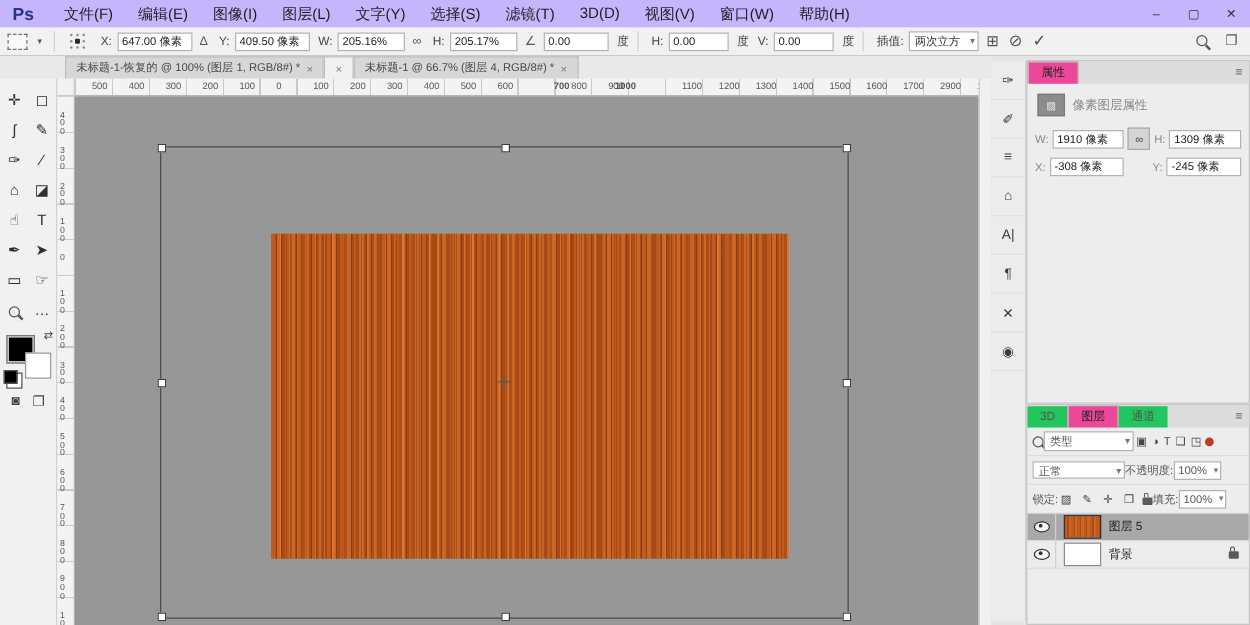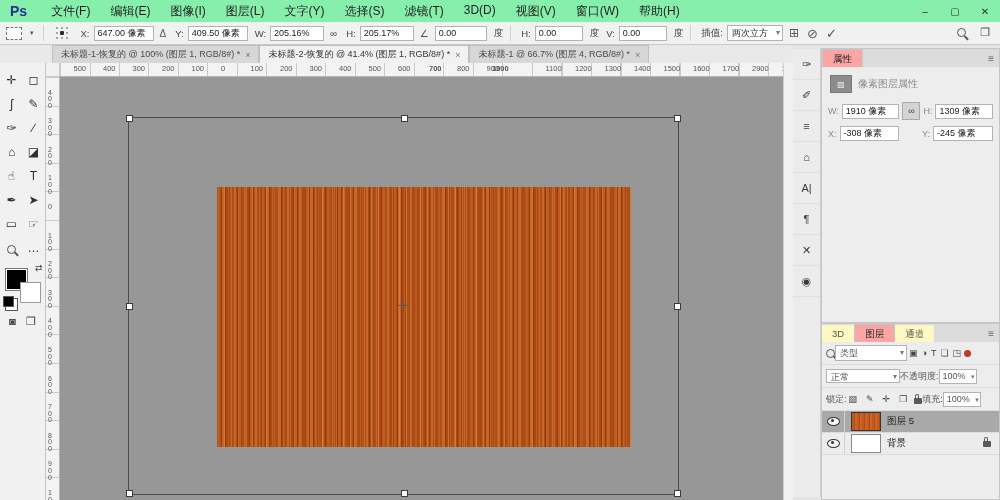--- a/index.html
+++ b/index.html
@@ -1,20 +1,20 @@
 <!DOCTYPE html>
 <html><head>
 <meta charset="utf-8">
 <style>
   html,body{margin:0;padding:0}
   body{width:1000px;height:500px;position:relative;font-family:"Liberation Sans","DejaVu Sans",sans-serif;
        font-size:10px;color:#2b2b2b;background:#e9e9e9;overflow:hidden;-webkit-font-smoothing:antialiased}
   .abs{position:absolute}
   
-  #titlebar{left:0;top:0;width:1000px;height:22px;background:#86efac;border-bottom:1px solid #d9d9d9;
+  #titlebar{left:0;top:0;width:1000px;height:22px;background:#c4b5fd;border-bottom:1px solid #d9d9d9;
             display:flex;align-items:center}
   #ps-logo{font-weight:bold;font-size:14px;color:#26328c;padding:0 14px 0 10px}
   .menu-item{padding:0 10px;font-size:12px;color:#1f1f1f;cursor:default}
   #winctls{position:absolute;right:0;top:0;height:22px;display:flex}
   .winctl{width:30px;height:22px;display:flex;align-items:center;justify-content:center;font-size:10px;color:#333}
   
   #optionsbar{left:0;top:22px;width:1000px;height:23px;background:#f1f1f1;border-bottom:1px solid #c9c9c9;
               display:flex;align-items:center;gap:4px;padding-left:6px;box-sizing:border-box;font-size:9.5px}
   .sep{width:1px;height:16px;background:#d2d2d2;margin:0 3px}
   .fld{background:#fff;border:1px solid #b3b3b3;height:13px;line-height:13px;padding:0 3px;font-size:9px;color:#222;
@@ -76,22 +76,22 @@
   #vscroll{left:783px;top:63px;width:10px;height:437px;background:#f0f0f0;border-left:1px solid #cfcfcf;box-sizing:border-box}
   
   #dock{left:793px;top:45px;width:207px;height:455px;background:#e4e4e4}
   #dock-icons{position:absolute;left:0;top:4px;width:28px;height:448px;background:#ececec;border-right:1px solid #cfcfcf;box-sizing:border-box}
   .dock-icon{height:30px;display:flex;align-items:center;justify-content:center;font-size:11px;color:#3a3a3a;border-bottom:1px solid #e0e0e0}
   #panels{position:absolute;left:28px;top:0;width:179px;height:455px}
   .panel-group{position:absolute;left:0;width:179px;background:#ededed;border:1px solid #c6c6c6;box-sizing:border-box}
   #props-group{top:3px;height:275px}
   #layers-group{top:278px;height:177px}
   .panel-tabs{height:18px;background:#dcdcdc;display:flex;align-items:flex-end;position:relative}
-  .ptab{height:17px;line-height:17px;padding:0 10px;font-size:9.5px;color:#555;background:#fef9c3}
-  .ptab.active{background:#fca5a5;color:#222;border:1px solid #c6c6c6;border-bottom:none}
+  .ptab{height:17px;line-height:17px;padding:0 10px;font-size:9.5px;color:#555;background:#22c55e}
+  .ptab.active{background:#ec4899;color:#222;border:1px solid #c6c6c6;border-bottom:none}
   .panel-menu{position:absolute;right:5px;top:4px;color:#666;font-size:10px}
   #props-type-row{display:flex;align-items:center;gap:6px;padding:8px 8px 6px}
   #props-thumb{width:20px;height:16px;background:#8c8c8c;border:1px solid #777;display:flex;align-items:center;justify-content:center;font-size:8px;color:#eee}
   #props-type-label{color:#8a8a8a;font-size:10px}
   .prow{display:flex;align-items:center;gap:3px;padding:3px 6px;font-size:9px;color:#8a8a8a}
   .prow .fld{width:56px}
   .linkbtn{width:18px;height:16px;background:#d4d4d4;border:1px solid #aaa;display:flex;align-items:center;justify-content:center;font-size:9px;color:#444}
   
   .lrow{display:flex;align-items:center;gap:0;padding:0 4px;height:22px;border-bottom:1px solid #ddd;font-size:9px;color:#555}
   #filter-row .fdrop{width:52px}
@@ -184,21 +184,20 @@
   <span class="mag"></span>
   <span class="wsicon">❐</span>
 </div>
 
 <div class="abs" id="tabbar">
     <div class="tab">
       <span class="tab-title">未标题-1-恢复的 @ 100% (图层 1, RGB/8#) *</span>
       <span class="tab-close">×</span>
     </div>
     <div class="tab active">
-      <span class="tab-title">未标题-2-恢复的 @ 41.4% (图层 1, RGB/8#) *</span>
       <span class="tab-close">×</span>
     </div>
     <div class="tab">
       <span class="tab-title">未标题-1 @ 66.7% (图层 4, RGB/8#) *</span>
       <span class="tab-close">×</span>
     </div>
   </div>
 
 <div class="abs" id="toolbar">
   <div id="tools">
@@ -271,21 +270,21 @@
       <span class="rt-label" style="left: 70.5px;">300</span>
       <span class="rt-label" style="left: 100px;">200</span>
       <span class="rt-label" style="left: 129.5px;">100</span>
       <span class="rt-label" style="left: 159px;">0</span>
       <span class="rt-label" style="left: 188.5px;">100</span>
       <span class="rt-label" style="left: 218px;">200</span>
       <span class="rt-label" style="left: 247.5px;">300</span>
       <span class="rt-label" style="left: 277px;">400</span>
       <span class="rt-label" style="left: 306.5px;">500</span>
       <span class="rt-label" style="left: 336px;">600</span>
-      <span class="rt-label" style="left: 367px; font-weight: bold;">700</span>
+      <span class="rt-label" style="left: 381px; font-weight: bold;">700</span>
       <span class="rt-label" style="left: 395px;">800</span>
       <span class="rt-label" style="left: 424.5px;">900</span>
       <span class="rt-label" style="left: 430px; font-weight: bold;">1000</span>
       <span class="rt-label" style="left: 483.5px;">1100</span>
       <span class="rt-label" style="left: 513px; text-align: right;">1200</span>
       <span class="rt-label" style="left: 542.5px;">1300</span>
       <span class="rt-label" style="left: 572px;">1400</span>
       <span class="rt-label" style="left: 601.5px;">1500</span>
       <span class="rt-label" style="left: 631px;">1600</span>
       <span class="rt-label" style="left: 660.5px;">1700</span>

